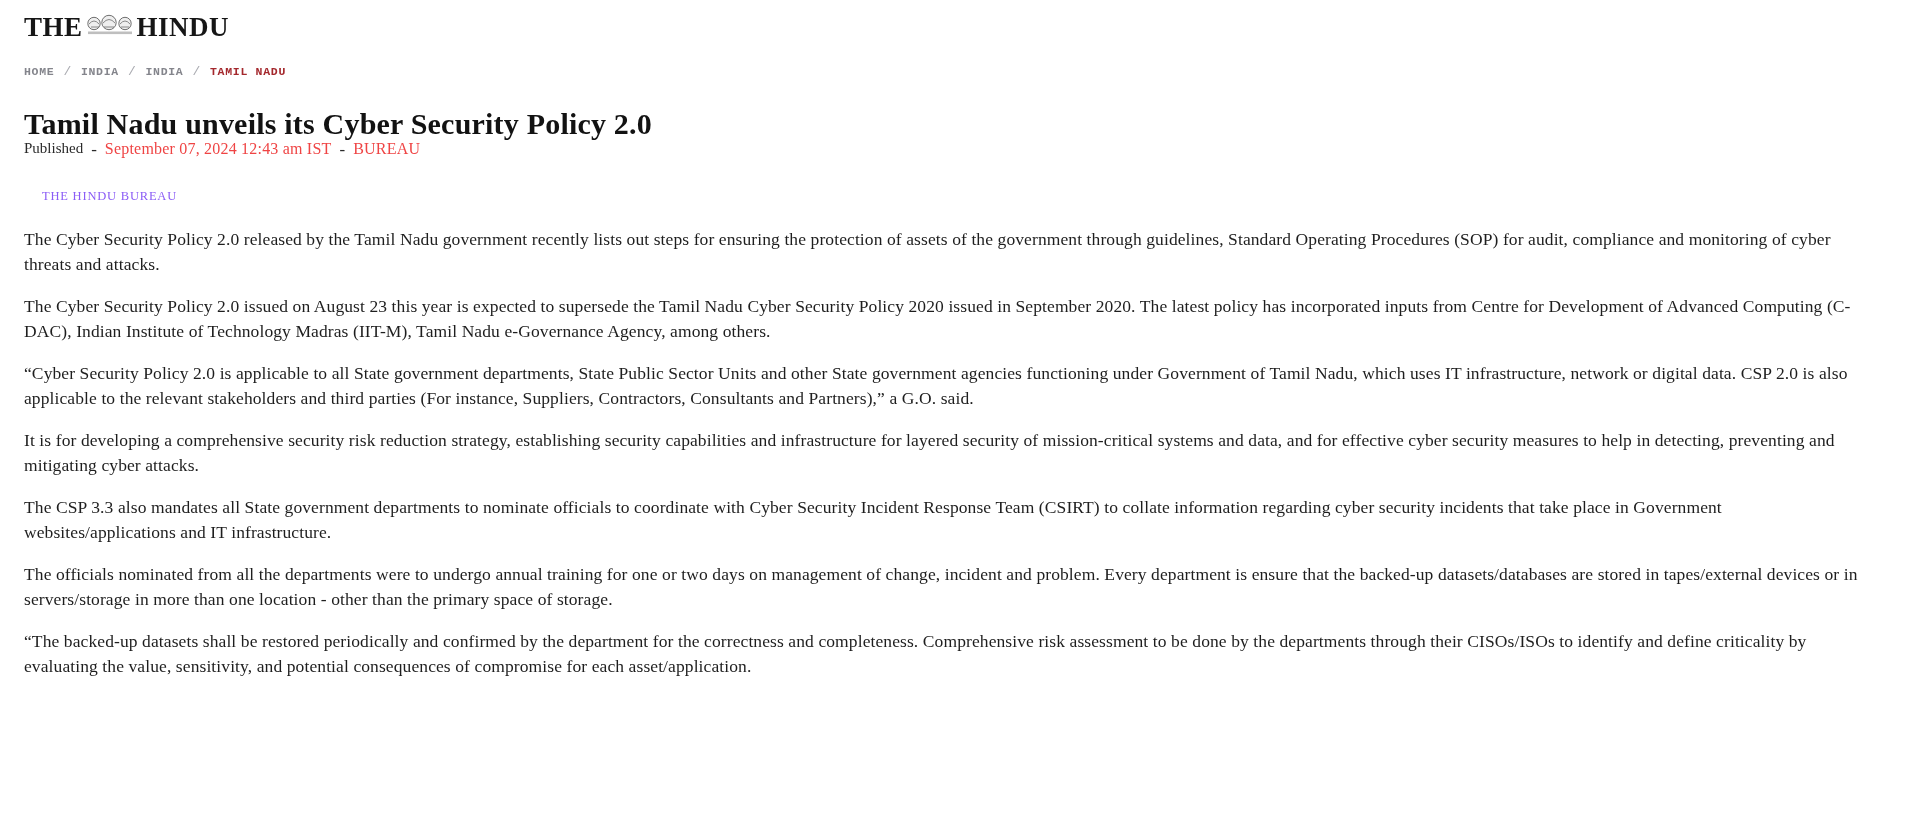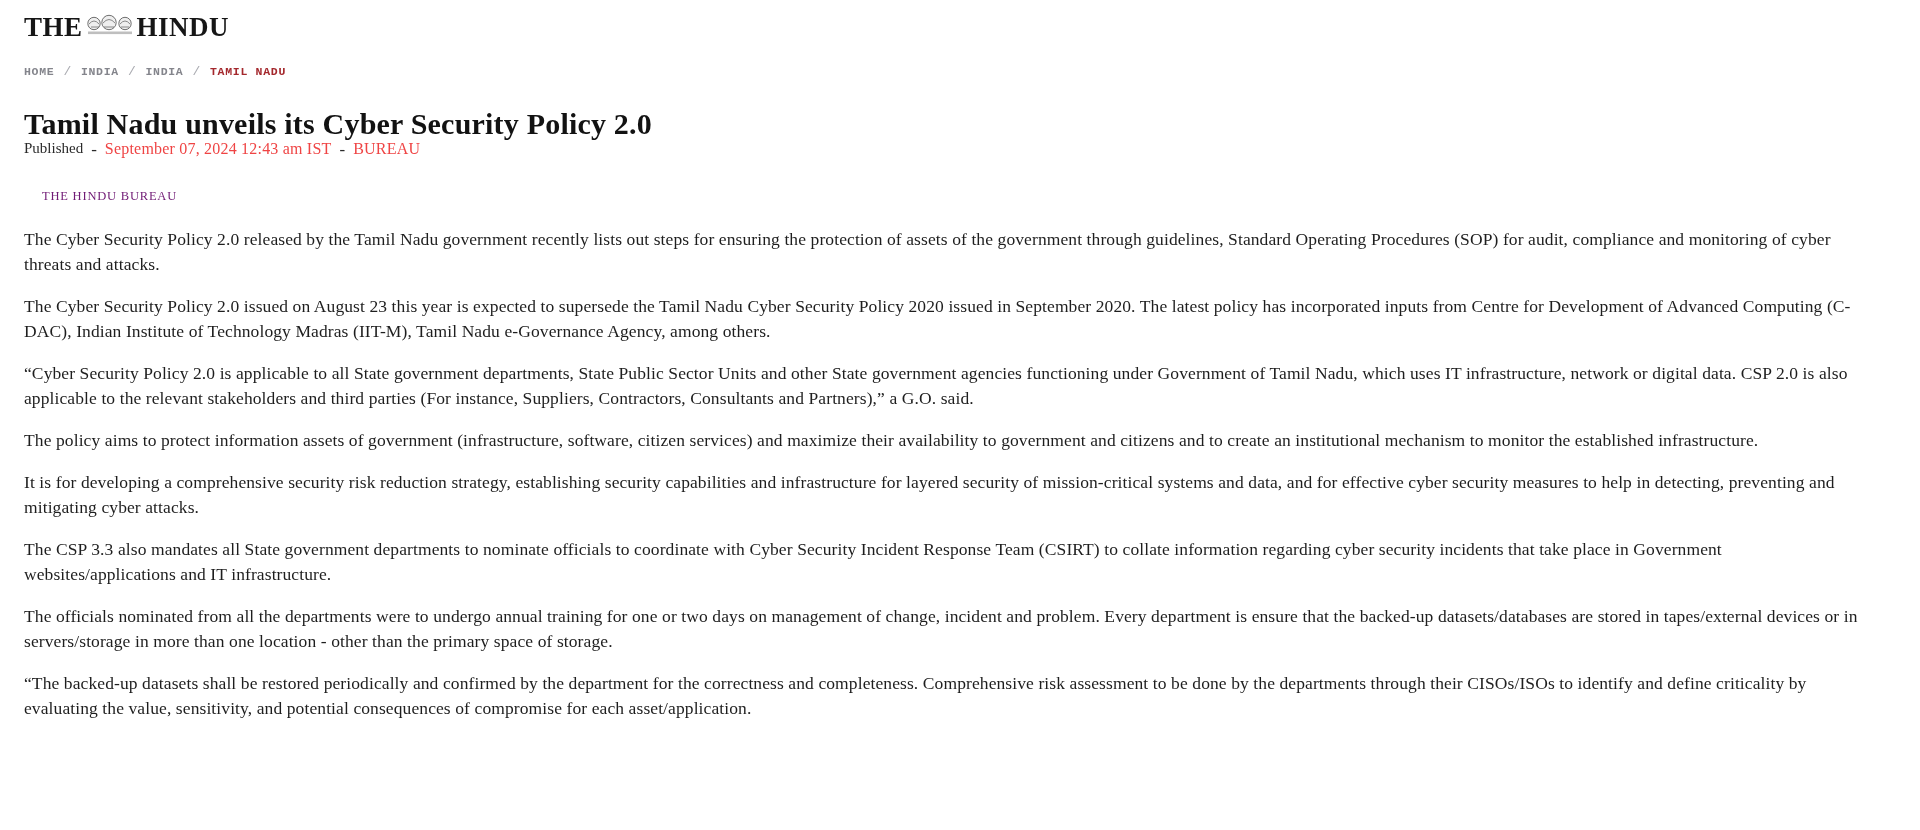--- a/index.html
+++ b/index.html
@@ -69,21 +69,21 @@
   .publish-label { font-size: 15px; color: #2a2a2a; }
   .publish-dash { font-size: 17px; color: #2a2a2a; }
   .publish-datetime, .publish-location { font-size: 16px; color: #ef4444; letter-spacing: 0.2px; }
 
   
   .byline {
     margin-top: 29px;
     margin-left: 18px;
     font-size: 12.5px;
     letter-spacing: 0.8px;
-    color: #701a75;
+    color: #8b5cf6;
     width: max-content;
     cursor: pointer;
   }
 
   
   .article-body { margin-top: 23px; }
   .body-para {
     margin: 0 0 17px 0;
     font-size: 17.5px;
     line-height: 25px;
@@ -138,20 +138,19 @@
     <span class="publish-dash">-</span>
     <span class="publish-location">BUREAU</span>
   </div>
 
   <div class="byline">THE HINDU BUREAU</div>
 
   <div class="article-body">
       <p class="body-para">The Cyber Security Policy 2.0 released by the Tamil Nadu government recently lists out steps for ensuring the protection of assets of the government through guidelines, Standard Operating Procedures (SOP) for audit, compliance and monitoring of cyber threats and attacks.</p>
       <p class="body-para">The Cyber Security Policy 2.0 issued on August 23 this year is expected to supersede the Tamil Nadu Cyber Security Policy 2020 issued in September 2020. The latest policy has incorporated inputs from Centre for Development of Advanced Computing (C-DAC), Indian Institute of Technology Madras (IIT-M), Tamil Nadu e-Governance Agency, among others.</p>
       <p class="body-para">“Cyber Security Policy 2.0 is applicable to all State government departments, State Public Sector Units and other State government agencies functioning under Government of Tamil Nadu, which uses IT infrastructure, network or digital data. CSP 2.0 is also applicable to the relevant stakeholders and third parties (For instance, Suppliers, Contractors, Consultants and Partners),” a G.O. said.</p>
-      <p class="body-para">The policy aims to protect information assets of government (infrastructure, software, citizen services) and maximize their availability to government and citizens and to create an institutional mechanism to monitor the established infrastructure.</p>
       <p class="body-para">It is for developing a comprehensive security risk reduction strategy, establishing security capabilities and infrastructure for layered security of mission-critical systems and data, and for effective cyber security measures to help in detecting, preventing and mitigating cyber attacks.</p>
       <p class="body-para">The CSP 3.3 also mandates all State government departments to nominate officials to coordinate with Cyber Security Incident Response Team (CSIRT) to collate information regarding cyber security incidents that take place in Government websites/applications and IT infrastructure.</p>
       <p class="body-para">The officials nominated from all the departments were to undergo annual training for one or two days on management of change, incident and problem. Every department is ensure that the backed-up datasets/databases are stored in tapes/external devices or in servers/storage in more than one location - other than the primary space of storage.</p>
       <p class="body-para">“The backed-up datasets shall be restored periodically and confirmed by the department for the correctness and completeness. Comprehensive risk assessment to be done by the departments through their CISOs/ISOs to identify and define criticality by evaluating the value, sensitivity, and potential consequences of compromise for each asset/application.</p>
     </div>
 
 </div>
 
 </body></html>

